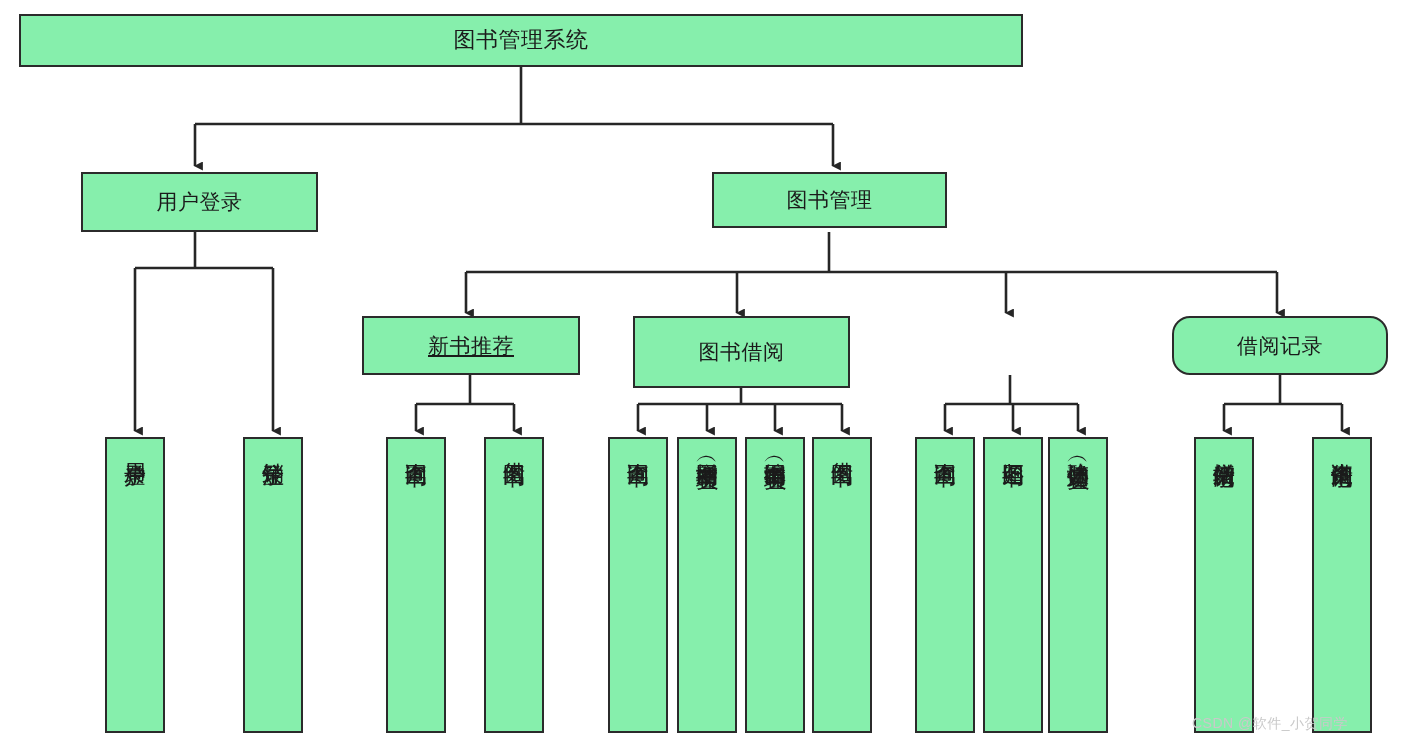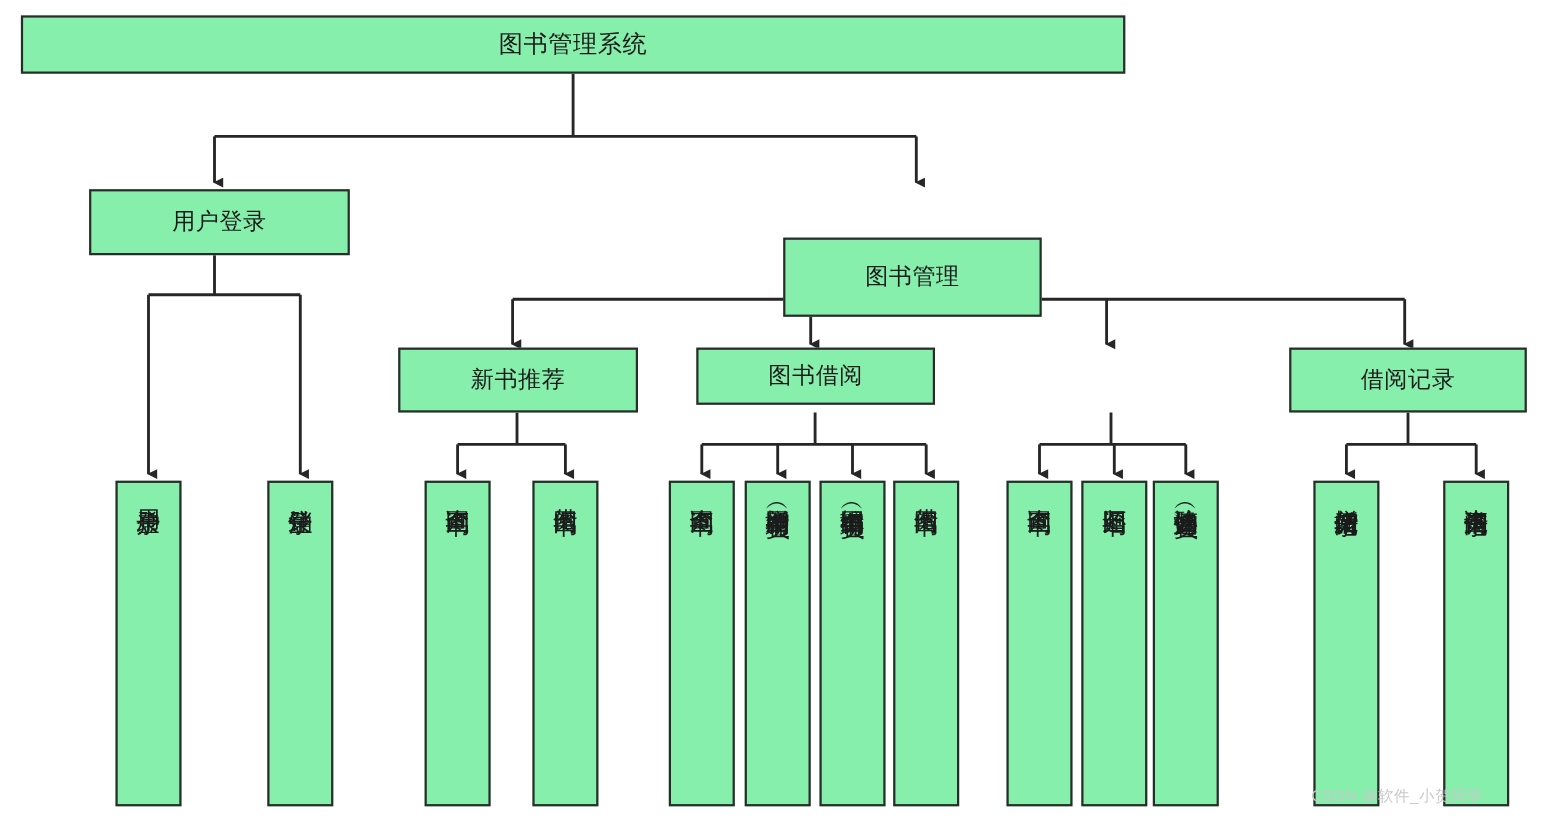--- a/index.html
+++ b/index.html
@@ -122,31 +122,31 @@
     </g>
   </svg>
 
   <div class="node horizontal root" style="left:19px; top:14px; width:1004px; height:53px;">
     <span class="label">图书管理系统</span>
   </div>
 
   <div class="node horizontal" style="left:81px; top:172px; width:237px; height:60px;">
     <span class="label">用户登录</span>
   </div>
-  <div class="node horizontal" style="left:712px; top:172px; width:235px; height:72px;margin-top:44px;">
+  <div class="node horizontal" style="left:712px; top:172px; width:235px; height:56px;">
     <span class="label">图书管理</span>
   </div>
 
-  <div class="node horizontal" style="left:362px; top:316px; width:218px; height:59px;">
+  <div class="node horizontal" style="left:362px; top:316px; width:218px; height:59px;text-decoration:underline;">
     <span class="label">新书推荐</span>
   </div>
-  <div class="node horizontal" style="left:633px; top:316px; width:217px; height:52px;">
+  <div class="node horizontal" style="left:633px; top:316px; width:217px; height:72px;">
     <span class="label">图书借阅</span>
   </div>
-  <div class="node horizontal" style="left:1172px; top:316px; width:216px; height:59px;">
+  <div class="node horizontal" style="left:1172px; top:316px; width:216px; height:59px;border-radius:18px;">
     <span class="label">借阅记录</span>
   </div>
 
   <div class="node vertical" style="left:105px; top:437px; width:60px; height:296px;">
     <span class="label">用户登录</span>
   </div>
   <div class="node vertical" style="left:243px; top:437px; width:60px; height:296px;">
     <span class="label">注销登录</span>
   </div>
 

